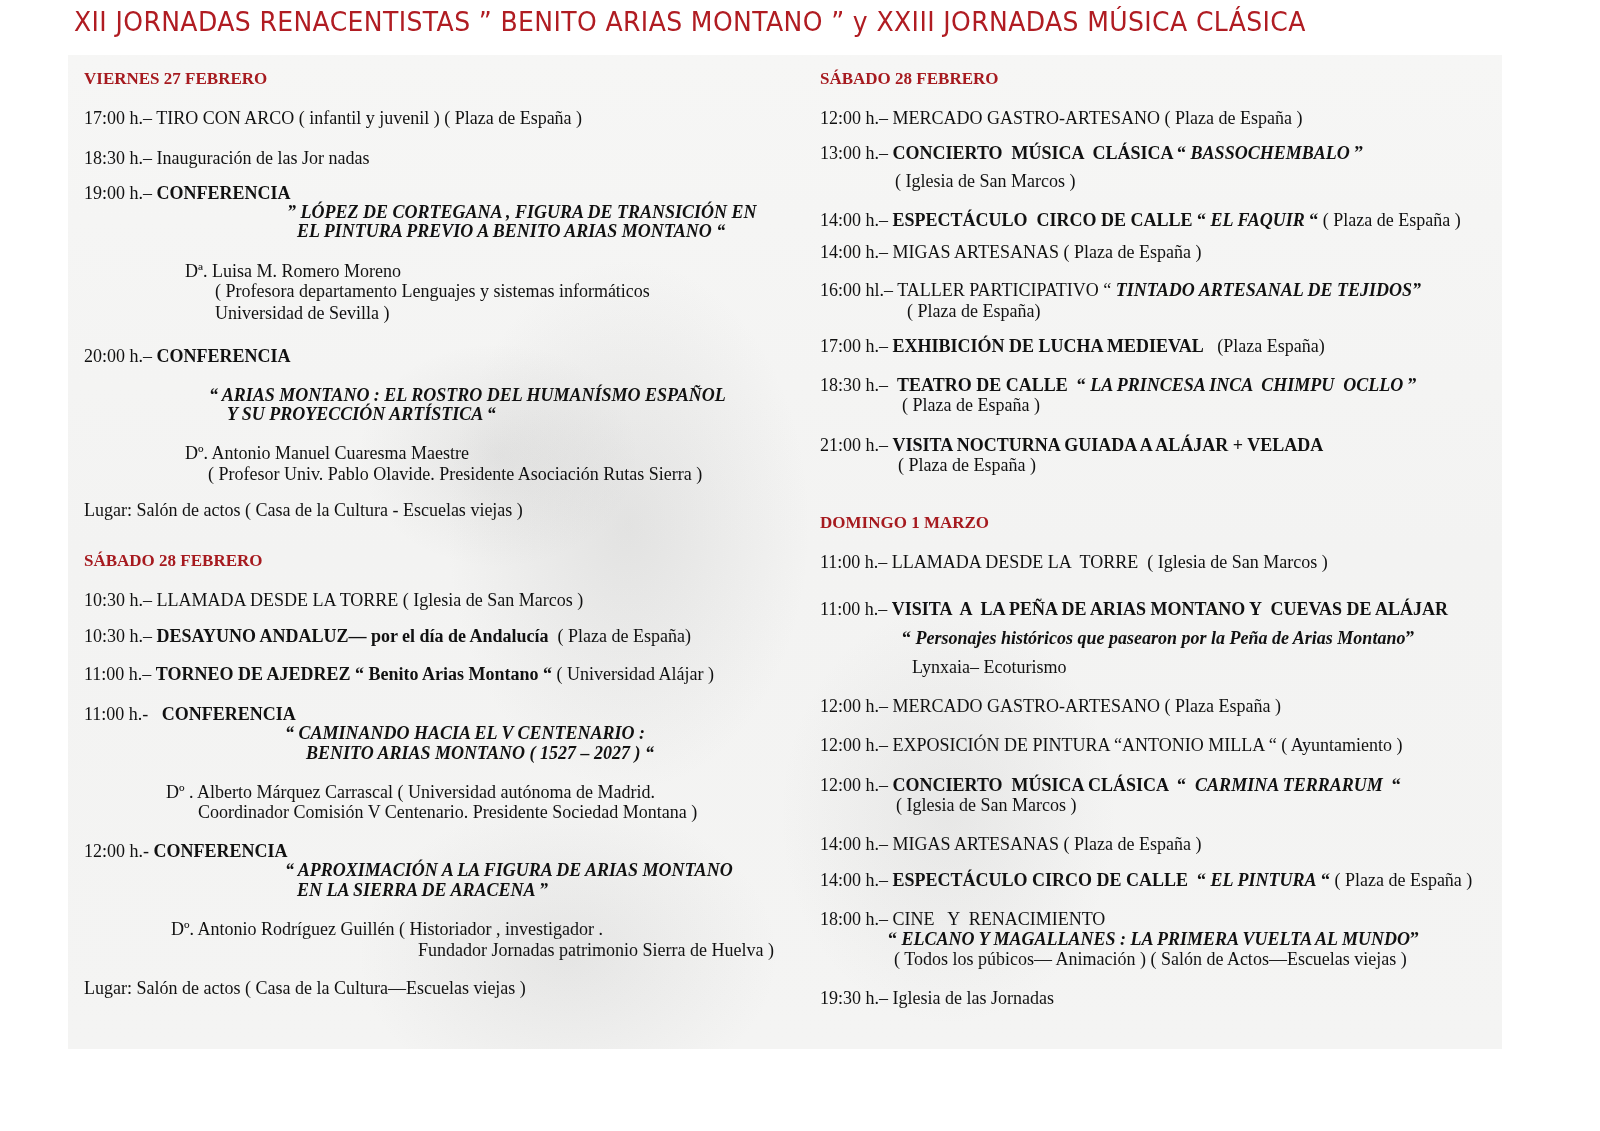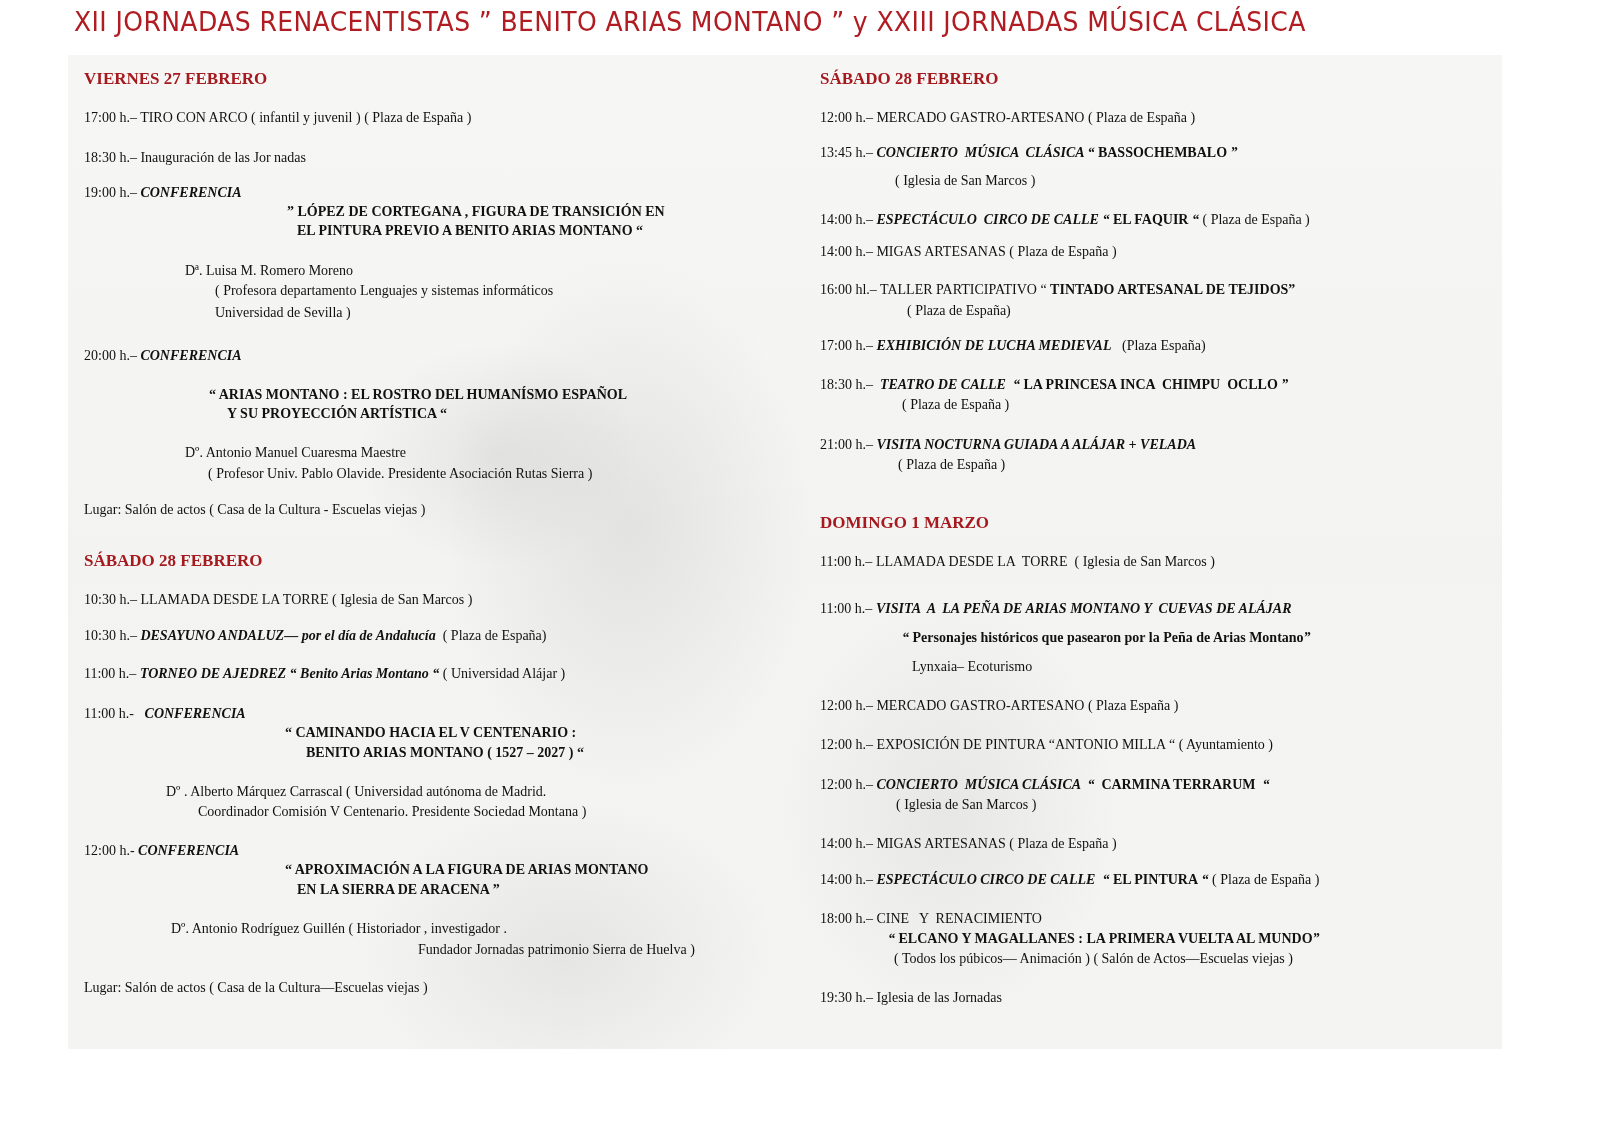--- a/index.html
+++ b/index.html
@@ -13,24 +13,24 @@
            background:
              radial-gradient(ellipse 260px 380px at 560px 470px, rgba(150,150,150,0.18), rgba(150,150,150,0) 70%),
              radial-gradient(ellipse 200px 160px at 430px 400px, rgba(120,120,120,0.12), rgba(120,120,120,0) 70%),
              radial-gradient(ellipse 300px 220px at 500px 900px, rgba(140,140,140,0.14), rgba(140,140,140,0) 70%),
              radial-gradient(ellipse 240px 300px at 880px 760px, rgba(140,140,140,0.12), rgba(140,140,140,0) 70%),
              linear-gradient(180deg, #f6f6f5 0%, #f3f3f2 50%, #f4f4f3 100%);
   }
   .col { position: absolute; top: 0; }
   .col-left { left: 16px; width: 720px; }
   .col-right { left: 752px; width: 680px; }
-  .ln { position: absolute; white-space: nowrap; font-size: 14px; line-height: 20px; }
+  .ln { position: absolute; white-space: nowrap; font-size: 18px; line-height: 20px; }
   .day { color: #a61a1f; font-weight: bold; font-size: 17px; }
-  b, .b { font-weight: bold; font-style: italic; }
-  .bi { font-weight: bold; }
+  b, .b { font-weight: bold; }
+  .bi { font-weight: bold; font-style: italic; }
 </style>
 </head>
 <body>
 
 <div class="title">XII  JORNADAS RENACENTISTAS  ” BENITO ARIAS MONTANO ”  y  XXIII  JORNADAS MÚSICA CLÁSICA</div>
 
 <div class="panel">
 
   <div class="col col-left">
 
@@ -92,21 +92,21 @@
   </div>
 
   <div class="col col-right">
 
     <div class="ln day" style="top:14px">SÁBADO 28 FEBRERO</div>
 
     <div class="ln" style="top:53px">
       <span>12:00 h.– </span><span>MERCADO GASTRO-ARTESANO ( Plaza de España )</span>
     </div>
     <div class="ln" style="top:88px">
-      <span>13:45 h.– </span><b style="white-space:pre">CONCIERTO  MÚSICA  CLÁSICA “ </b><span class="bi">BASSOCHEMBALO</span><b> ”</b>
+      <span>13:00 h.– </span><b style="white-space:pre">CONCIERTO  MÚSICA  CLÁSICA “ </b><span class="bi">BASSOCHEMBALO</span><b> ”</b>
     </div>
     <div class="ln" style="top:116px; left:75px">( Iglesia de San Marcos )</div>
 
     <div class="ln" style="top:155px">
       <span>14:00 h.– </span><b style="white-space:pre">ESPECTÁCULO  CIRCO DE CALLE “ </b><span class="bi">EL FAQUIR</span><b> “</b><span> ( Plaza de España )</span>
     </div>
     <div class="ln" style="top:187px">
       <span>14:00 h.– </span><span>MIGAS ARTESANAS ( Plaza de España )</span>
     </div>
     <div class="ln" style="top:225px">

